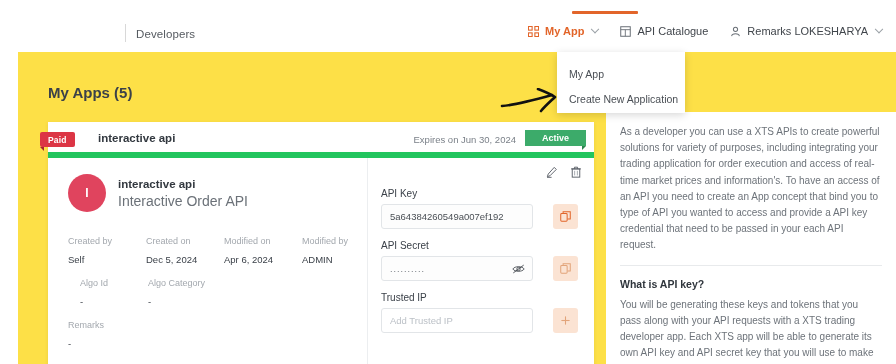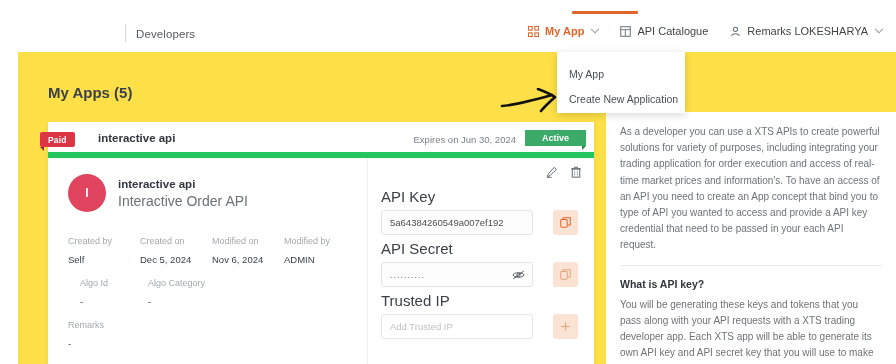--- a/index.html
+++ b/index.html
@@ -221,21 +221,21 @@
     font-size: 14px;
     color: #6b7178;
     margin-top: 3px;
     white-space: nowrap;
   }
 
   .meta-grid {
     position: absolute;
     left: 20px; top: 78px;
     display: flex;
-    gap: 4px;
+    gap: 10px;
   }
   .meta-cell { width: 68px; }
   .meta-label {
     font-size: 9px;
     color: #a3a8ae;
     white-space: nowrap;
   }
   .meta-value {
     font-size: 9.5px;
     color: #3b4149;
@@ -260,21 +260,21 @@
   .card-actions {
     position: absolute;
     right: 12px; top: 8px;
     display: flex;
     gap: 12px;
   }
   .action-icon { cursor: pointer; display: inline-flex; }
 
   .field-block { position: absolute; left: 12px; width: 205px; }
   .field-label {
-    font-size: 15px;
+    font-size: 10px;
     color: #3b4149;
     margin-bottom: 5px;
     white-space: nowrap;
   }
   .field-row { display: flex; align-items: center; gap: 20px; }
   .field-input {
     position: relative;
     width: 152px; height: 25px;
     border: 1px solid #e2e5e8;
     border-radius: 3px;
@@ -428,21 +428,21 @@
             <div class="meta-cell">
               <div class="meta-label">Created by</div>
               <div class="meta-value">Self</div>
             </div>
             <div class="meta-cell">
               <div class="meta-label">Created on</div>
               <div class="meta-value">Dec 5, 2024</div>
             </div>
             <div class="meta-cell">
               <div class="meta-label">Modified on</div>
-              <div class="meta-value">Nov 6, 2024</div>
+              <div class="meta-value">Apr 6, 2024</div>
             </div>
             <div class="meta-cell">
               <div class="meta-label">Modified by</div>
               <div class="meta-value">ADMIN</div>
             </div>
           </div>
 
           <div class="meta-grid2">
             <div class="meta-cell">
               <div class="meta-label">Algo Id</div>

